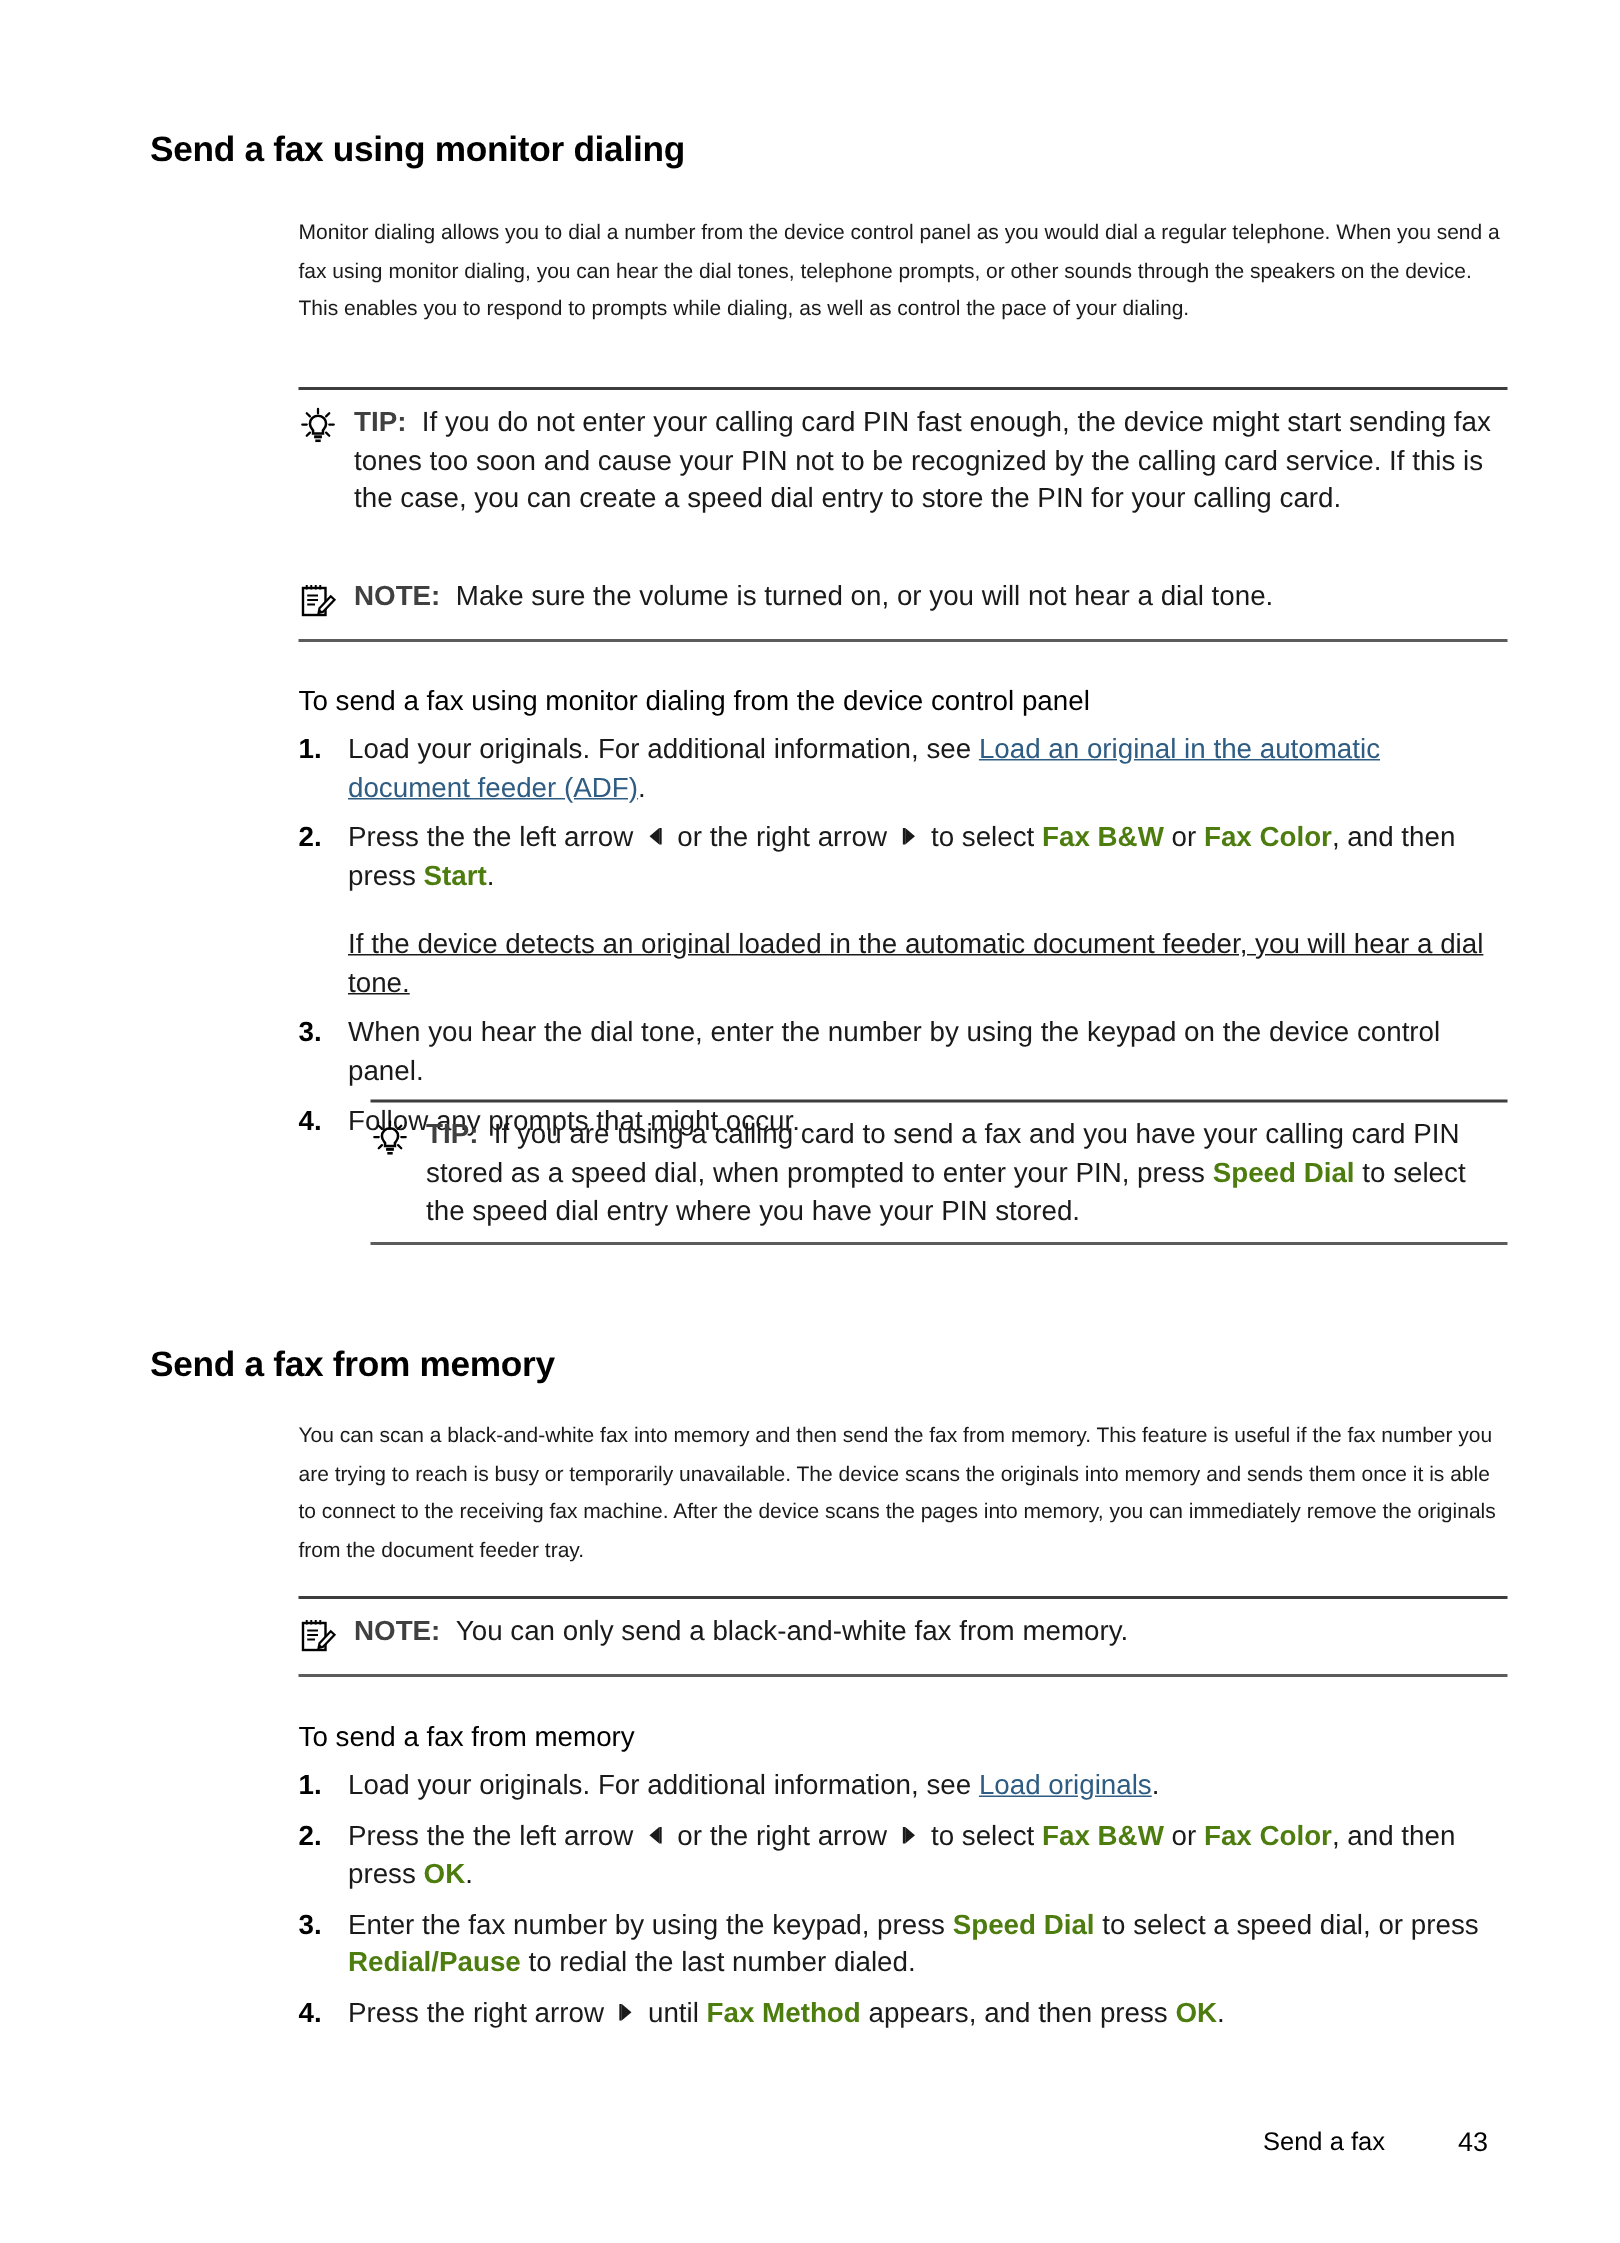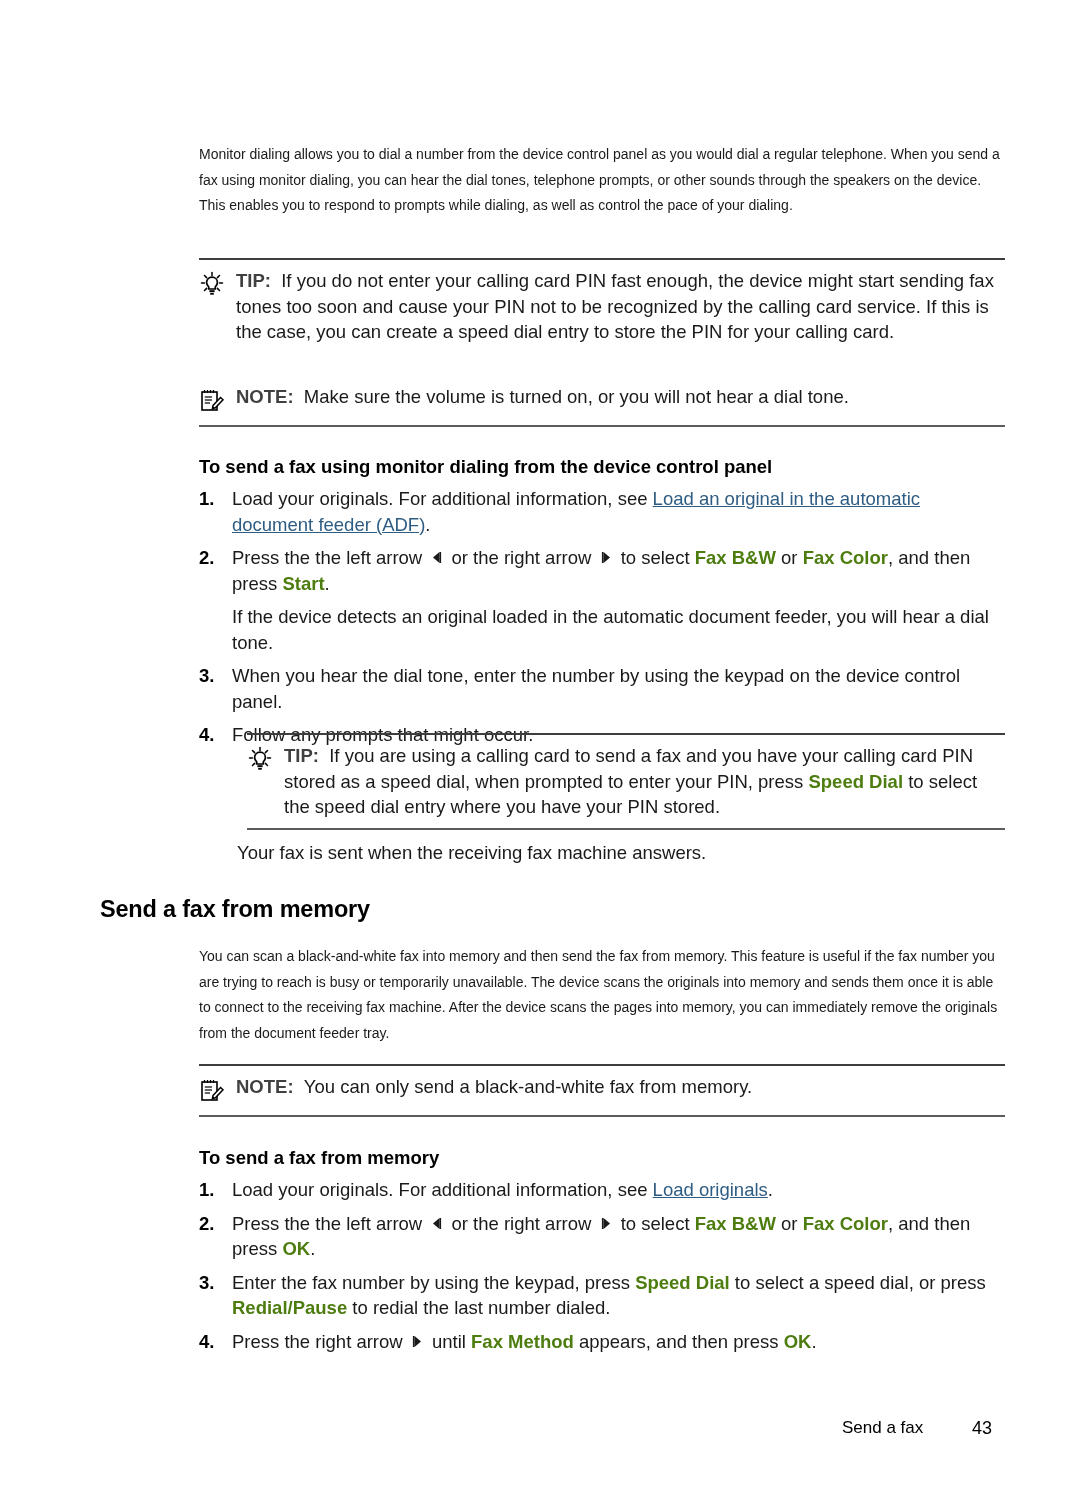--- a/index.html
+++ b/index.html
@@ -84,21 +84,21 @@
   #callout-tip-1  { left: 199px; top: 258px; width: 806px; }
   #callout-note-1 { left: 199px; top: 376px; width: 806px; }
   #callout-tip-2  { left: 247px; top: 733px; width: 758px; }
   #callout-note-2 { left: 199px; top: 1064px; width: 806px; }
 
   
   .proc-heading {
     position: absolute;
     left: 199px;
     font-size: 18.5px;
-    font-weight: bold;
+    font-weight: normal;
     color: #000;
   }
   .ph-monitor { top: 456px; }
   .ph-memory  { top: 1147px; }
 
   
   .steps {
     position: absolute;
     left: 199px;
     width: 807px;
@@ -118,21 +118,22 @@
   .step-num {
     flex: 0 0 auto;
     width: 33px;
     font-weight: bold;
     color: #000;
   }
   .step-text {
     flex: 1 1 auto;
   }
   .step-sub {
-    margin-top: 8px;
+    margin-top: 20px;
+    text-decoration: underline;
   }
 
   
   .standalone {
     position: absolute;
     left: 237px;
     font-size: 18.5px;
     line-height: 25.5px;
     color: #1a1a1a;
   }
@@ -175,20 +176,21 @@
     left: 972px;
     top: 0;
     font-size: 18px;
   }
 </style>
 </head>
 <body>
 
 <div class="page">
 
+  <h1 class="section-heading h-send-monitor">Send a fax using monitor dialing</h1>
 
   <p class="body-block p-intro1">Monitor dialing allows you to dial a number from the device control panel as you would dial a regular telephone. When you send a fax using monitor dialing, you can hear the dial tones, telephone prompts, or other sounds through the speakers on the device. This enables you to respond to prompts while dialing, as well as control the pace of your dialing.</p>
 
   <div class="callout" id="callout-tip-1">
     <div class="rule-top"></div>
     <div class="callout-body">
       <div class="callout-icon">
         <svg width="26" height="26" viewBox="0 0 26 26" aria-hidden="true">
           <g stroke="#000" stroke-width="1.5" fill="none" stroke-linecap="round">
             <line x1="13" y1="1.5" x2="13" y2="4.5"></line>
@@ -291,21 +293,20 @@
           <rect x="11.2" y="22" width="3.6" height="1.7" fill="#000"></rect>
         </svg>
       </div>
       <div class="callout-text">
         <span class="callout-label">TIP:</span>&nbsp;&nbsp;<span>If you are using a calling card to send a fax and you have your calling card PIN stored as a speed dial, when prompted to enter your PIN, press </span><b>Speed Dial</b><span> to select the speed dial entry where you have your PIN stored.</span>
       </div>
     </div>
     <div class="rule-bottom"></div>
   </div>
 
-  <div class="standalone sa-yourfax">Your fax is sent when the receiving fax machine answers.</div>
 
   <h1 class="section-heading h-send-memory">Send a fax from memory</h1>
 
   <p class="body-block p-intro2">You can scan a black-and-white fax into memory and then send the fax from memory. This feature is useful if the fax number you are trying to reach is busy or temporarily unavailable. The device scans the originals into memory and sends them once it is able to connect to the receiving fax machine. After the device scans the pages into memory, you can immediately remove the originals from the document feeder tray.</p>
 
   <div class="callout" id="callout-note-2">
     <div class="rule-top"></div>
     <div class="callout-body">
       <div class="callout-icon">
         <svg width="26" height="26" viewBox="0 0 26 26" aria-hidden="true">

